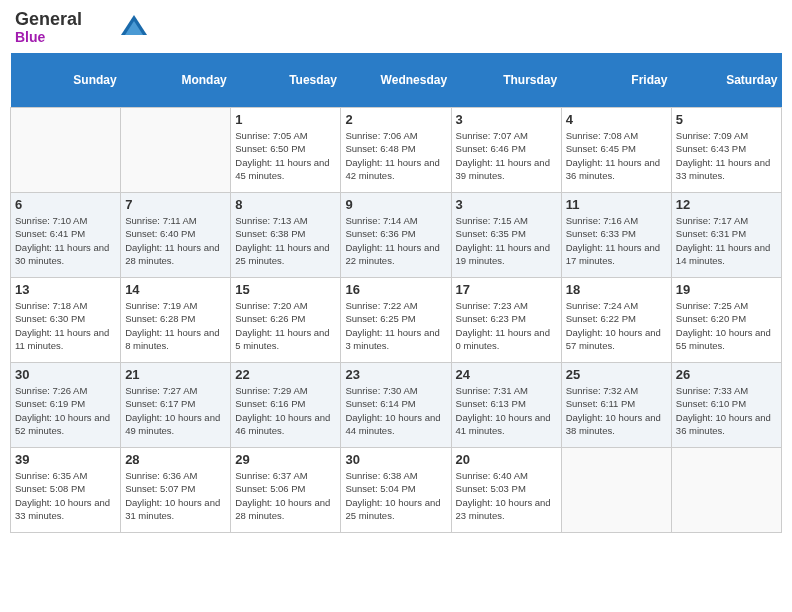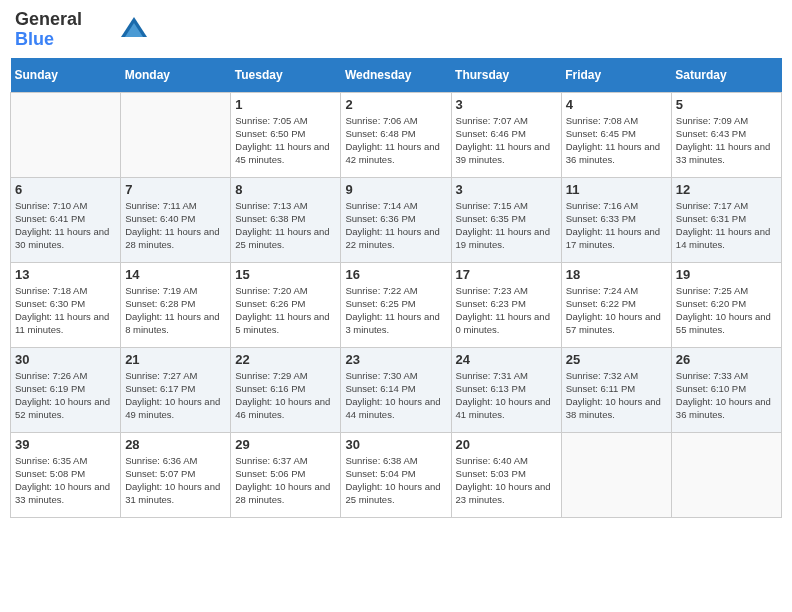--- a/index.html
+++ b/index.html
@@ -26,23 +26,23 @@
       display: flex;
       flex-direction: column;
       line-height: 1.1;
     }
     .logo-general {
       font-size: 18px;
       font-weight: bold;
       color: #333;
     }
     .logo-blue {
-      font-size: 18px;
-      font-weight: bold;
-      color: #3b82f6;
+      font-size: 14px;
+      font-weight: bold;
+      color: #a21caf;
     }
     .logo-icon {
       width: 30px;
       height: 30px;
       margin-left: 5px;
     }
     .title-area {
       text-align: right;
     }
     .month-title {
@@ -56,22 +56,22 @@
       color: #555;
     }
     table {
       width: 100%;
       border-collapse: collapse;
       font-size: 10px;
     }
     th {
       background-color: #2a7cc7;
       color: white;
-      padding: 10px 4px;
-      text-align: left;
+      padding: 20px 4px;
+      text-align: right;
       font-size: 12px;
       font-weight: bold;
     }
     td {
       border: 1px solid #ccc;
       vertical-align: top;
       padding: 4px;
       height: 85px;
       width: 14.28%;
     }

